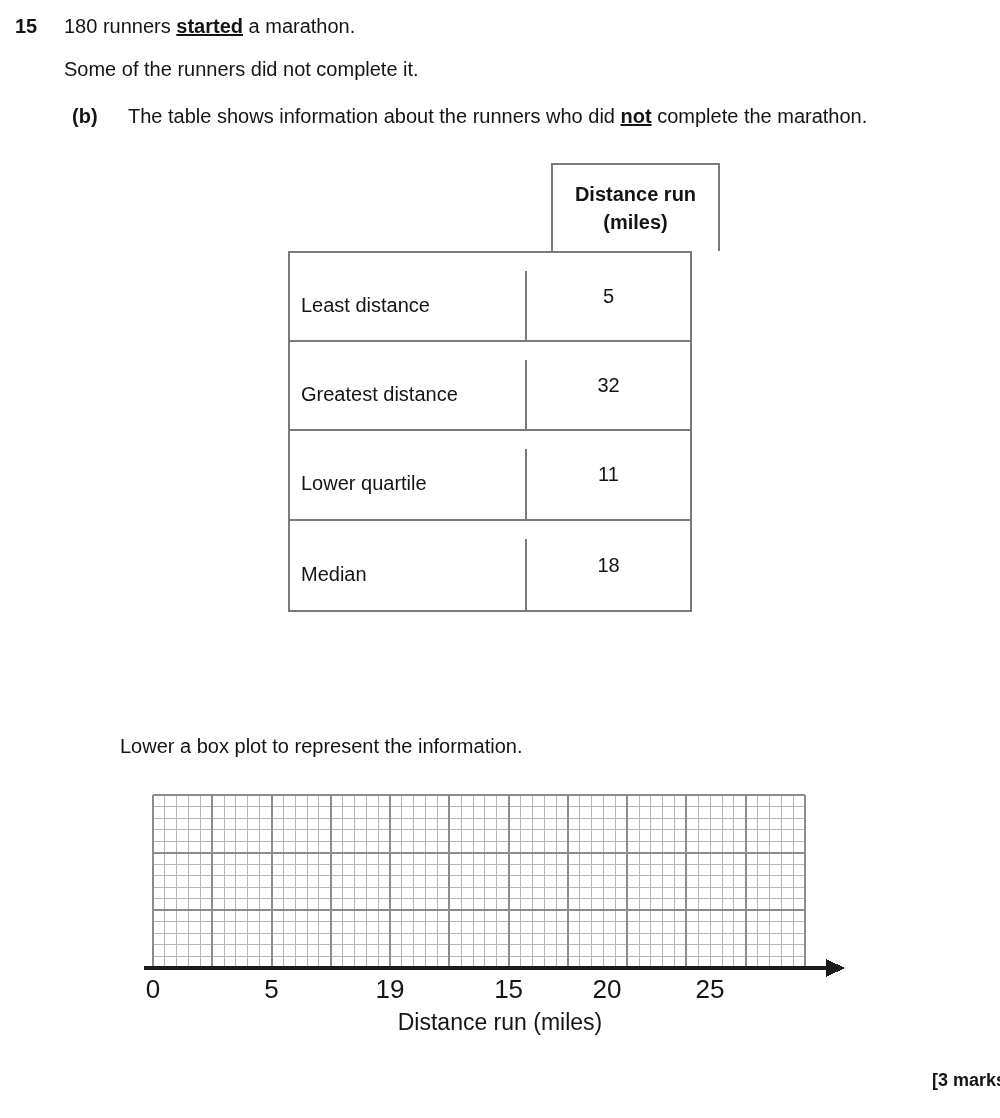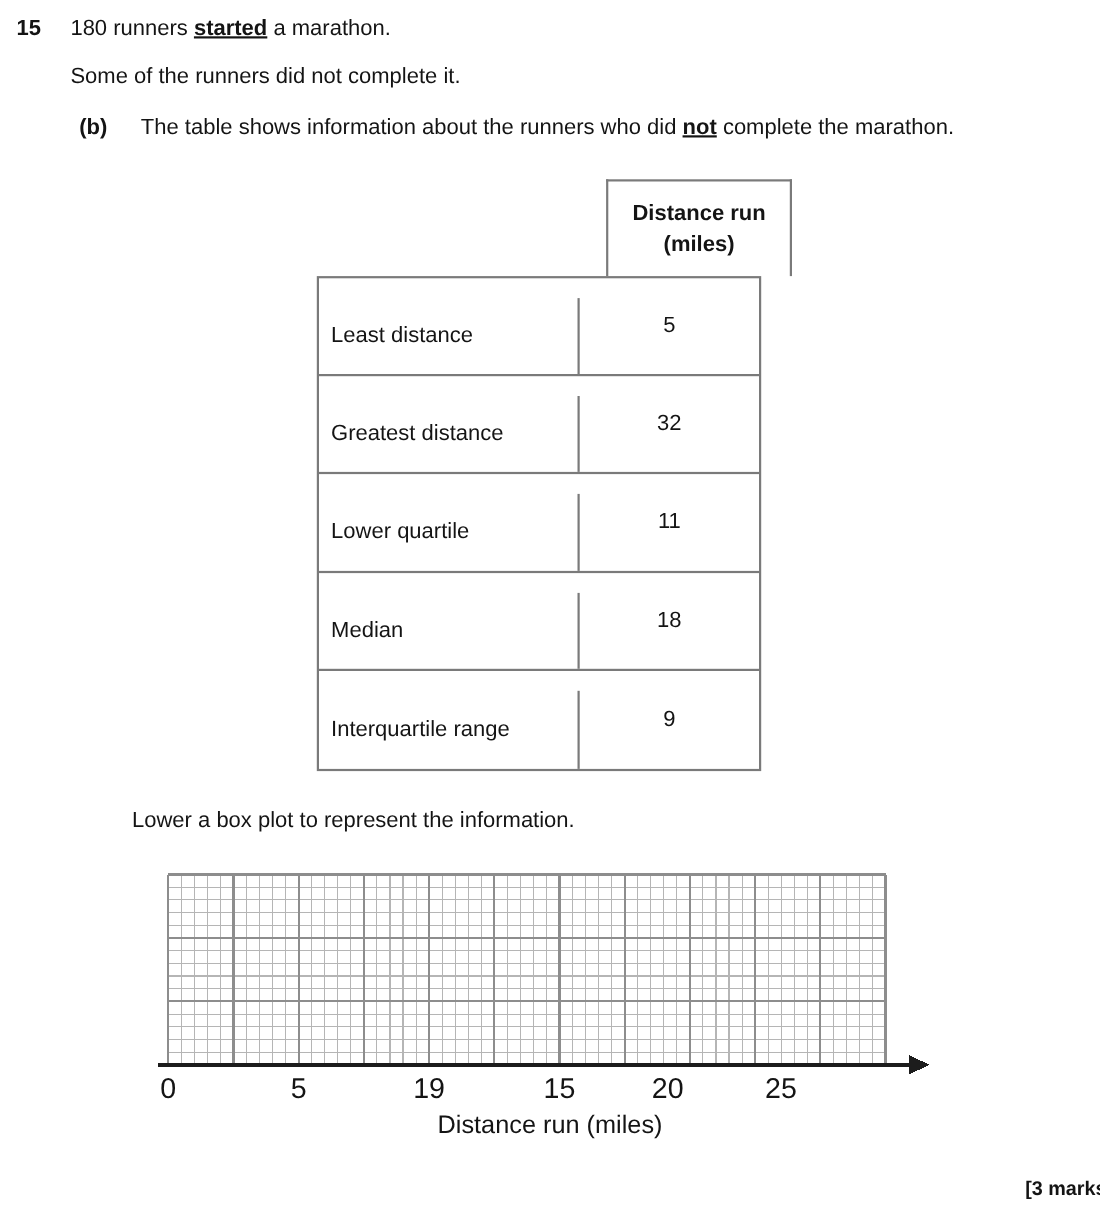--- a/index.html
+++ b/index.html
@@ -75,24 +75,20 @@
         <div class="qlabel">Greatest distance</div>
         <div class="qvalue">32</div>
       </div>
       <div class="qrow">
         <div class="qlabel">Lower quartile</div>
         <div class="qvalue">11</div>
       </div>
       <div class="qrow">
         <div class="qlabel">Median</div>
         <div class="qvalue">18</div>
-      </div>
-      <div class="qrow">
-        <div class="qlabel">Interquartile range</div>
-        <div class="qvalue">9</div>
       </div>
     </div>
   </div>
 
   <div class="abs draw-instruction">Lower a box plot to represent the information.</div>
 
   <div class="abs chart">
     <svg id="grid-svg" width="720" height="192" shape-rendering="crispEdges">
         <line x1="24.854545454545455" y1="7" x2="24.854545454545455" y2="180" stroke="#b5b5b5" stroke-width="1"></line>
         <line x1="36.70909090909091" y1="7" x2="36.70909090909091" y2="180" stroke="#b5b5b5" stroke-width="1"></line>

